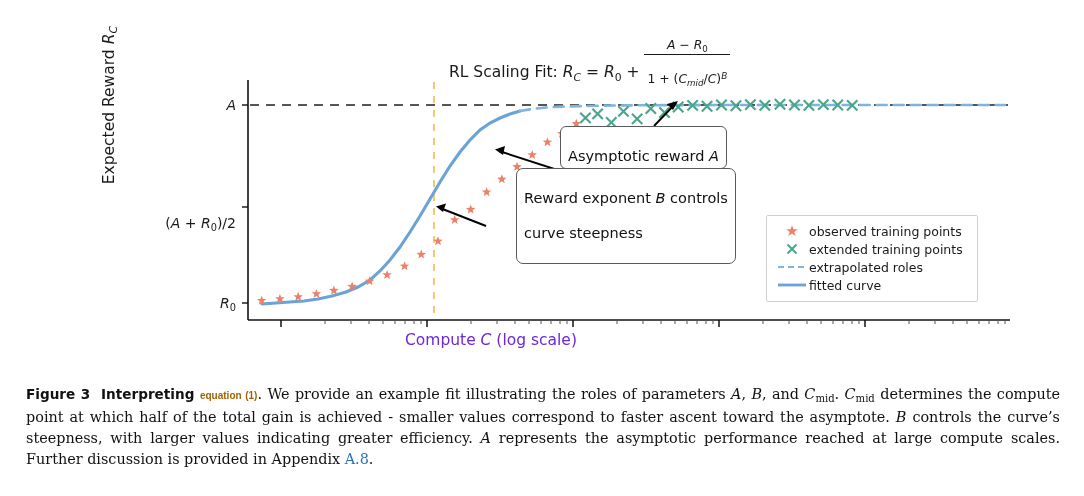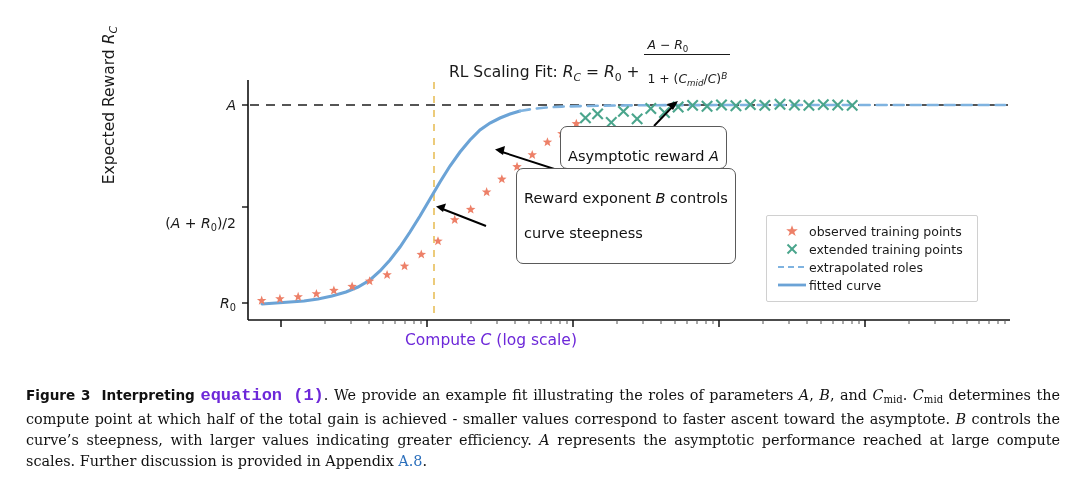--- a/index.html
+++ b/index.html
@@ -14,21 +14,21 @@
 
   
   #chart-title{
     position:absolute;left:449px;top:38px;width:300px;height:36px;
     font-size:15.5px;color:#1a1a1a;white-space:nowrap;
   }
   .mathit{font-style:italic;}
   .sub{font-size:0.70em;vertical-align:-0.30em;font-style:italic;}
   .subup{font-size:0.70em;vertical-align:-0.30em;}
   .sup{font-size:0.72em;vertical-align:0.45em;font-style:italic;}
-  .frac{display:inline-block;vertical-align:-0.48em;
+  .frac{display:inline-block;vertical-align:-0.48em;text-align:center;
         font-size:0.80em;line-height:1.12;}
   .frac .num{display:block;padding:0 3px;}
   .frac .den{display:block;border-top:1.1px solid #1a1a1a;padding:16px 3px;}
 
   
   #ylabel{
     position:absolute;left:-10px;top:95px;width:240px;
     text-align:center;font-size:15.5px;color:#1a1a1a;
     transform:rotate(-90deg);transform-origin:center center;
   }
@@ -38,21 +38,21 @@
   }
   .ytick{position:absolute;text-align:right;font-size:14px;color:#1a1a1a;
          white-space:nowrap;}
 
   
   .callout{
     position:absolute;background:#ffffff;border:1.1px solid #5a5a5a;
     border-radius:7px;padding:3px 7px;font-size:14.5px;color:#111;
     line-height:1.22;white-space:pre-line;
   }
-  #ann-asymptote{left:560px;top:126px;}
+  #ann-asymptote{left:560px;top:126px;border-radius:6px;}
   #ann-exponent{left:516px;top:168px;}
   #ann-cmid{left:451px;top:222px;}
 
   
   #legend{
     position:absolute;left:722px;top:215px;width:212px;
     background:#ffffff;border:1px solid #d0d0d0;border-radius:2px;
     padding:6px 8px 7px 8px;box-sizing:border-box;margin-left:44px;
   }
   .legend-row{display:flex;align-items:center;height:18px;}
@@ -62,22 +62,22 @@
 
   
   #caption{
     position:absolute;left:26px;top:384px;width:1034px;
     font-family:"DejaVu Serif","Liberation Serif",serif;
     font-size:14.4px;line-height:1.46;color:#111;text-align:justify;
   }
   #caption b{font-family:"DejaVu Sans","Liberation Sans",sans-serif;
              font-size:13.6px;font-weight:bold;}
   .link{color:#2a6ebb;}
-  .link-b{color:#6d28d9;font-family:Liberation Mono, monospace;
-          font-size:17px;font-weight:bold;}
+  .link-b{color:#a16207;font-family:Liberation Sans, sans-serif;
+          font-size:10px;font-weight:bold;}
   .serifit{font-style:italic;}
   .ssub{font-size:0.70em;vertical-align:-0.28em;}
 </style>
 </head>
 <body>
 
 <div id="figure-wrap">
 
   <div id="plot-area">
 

